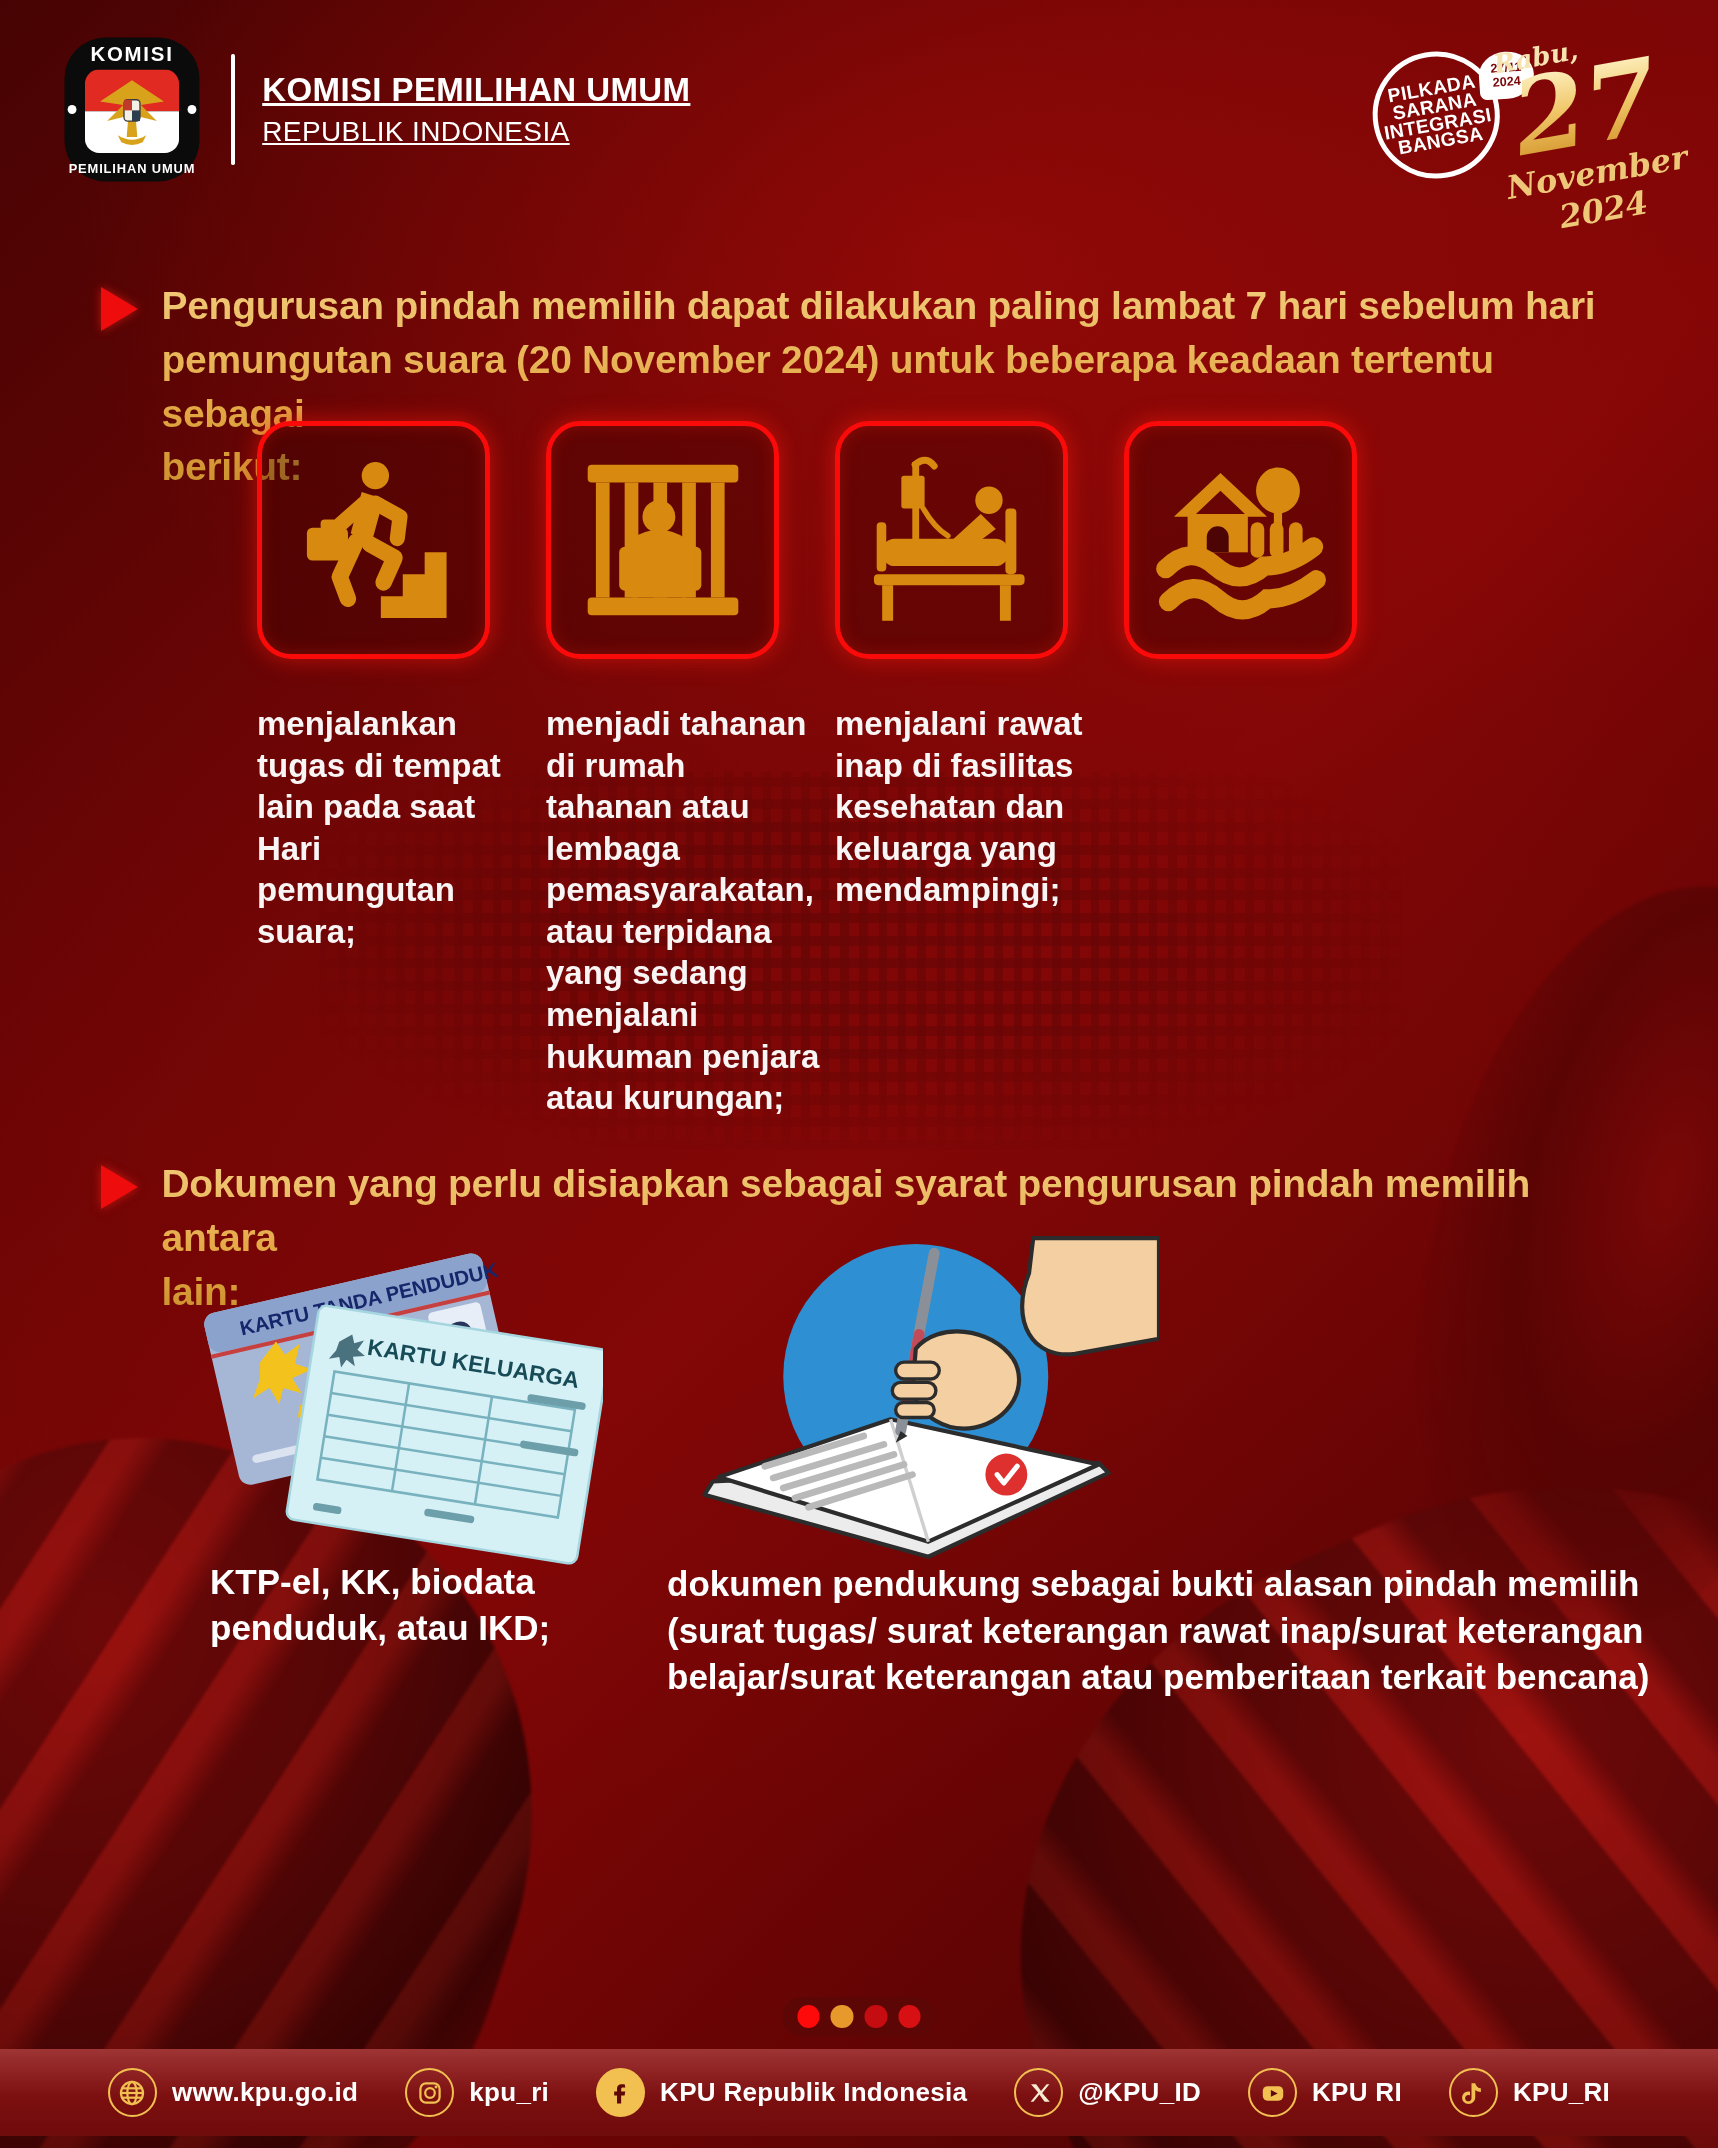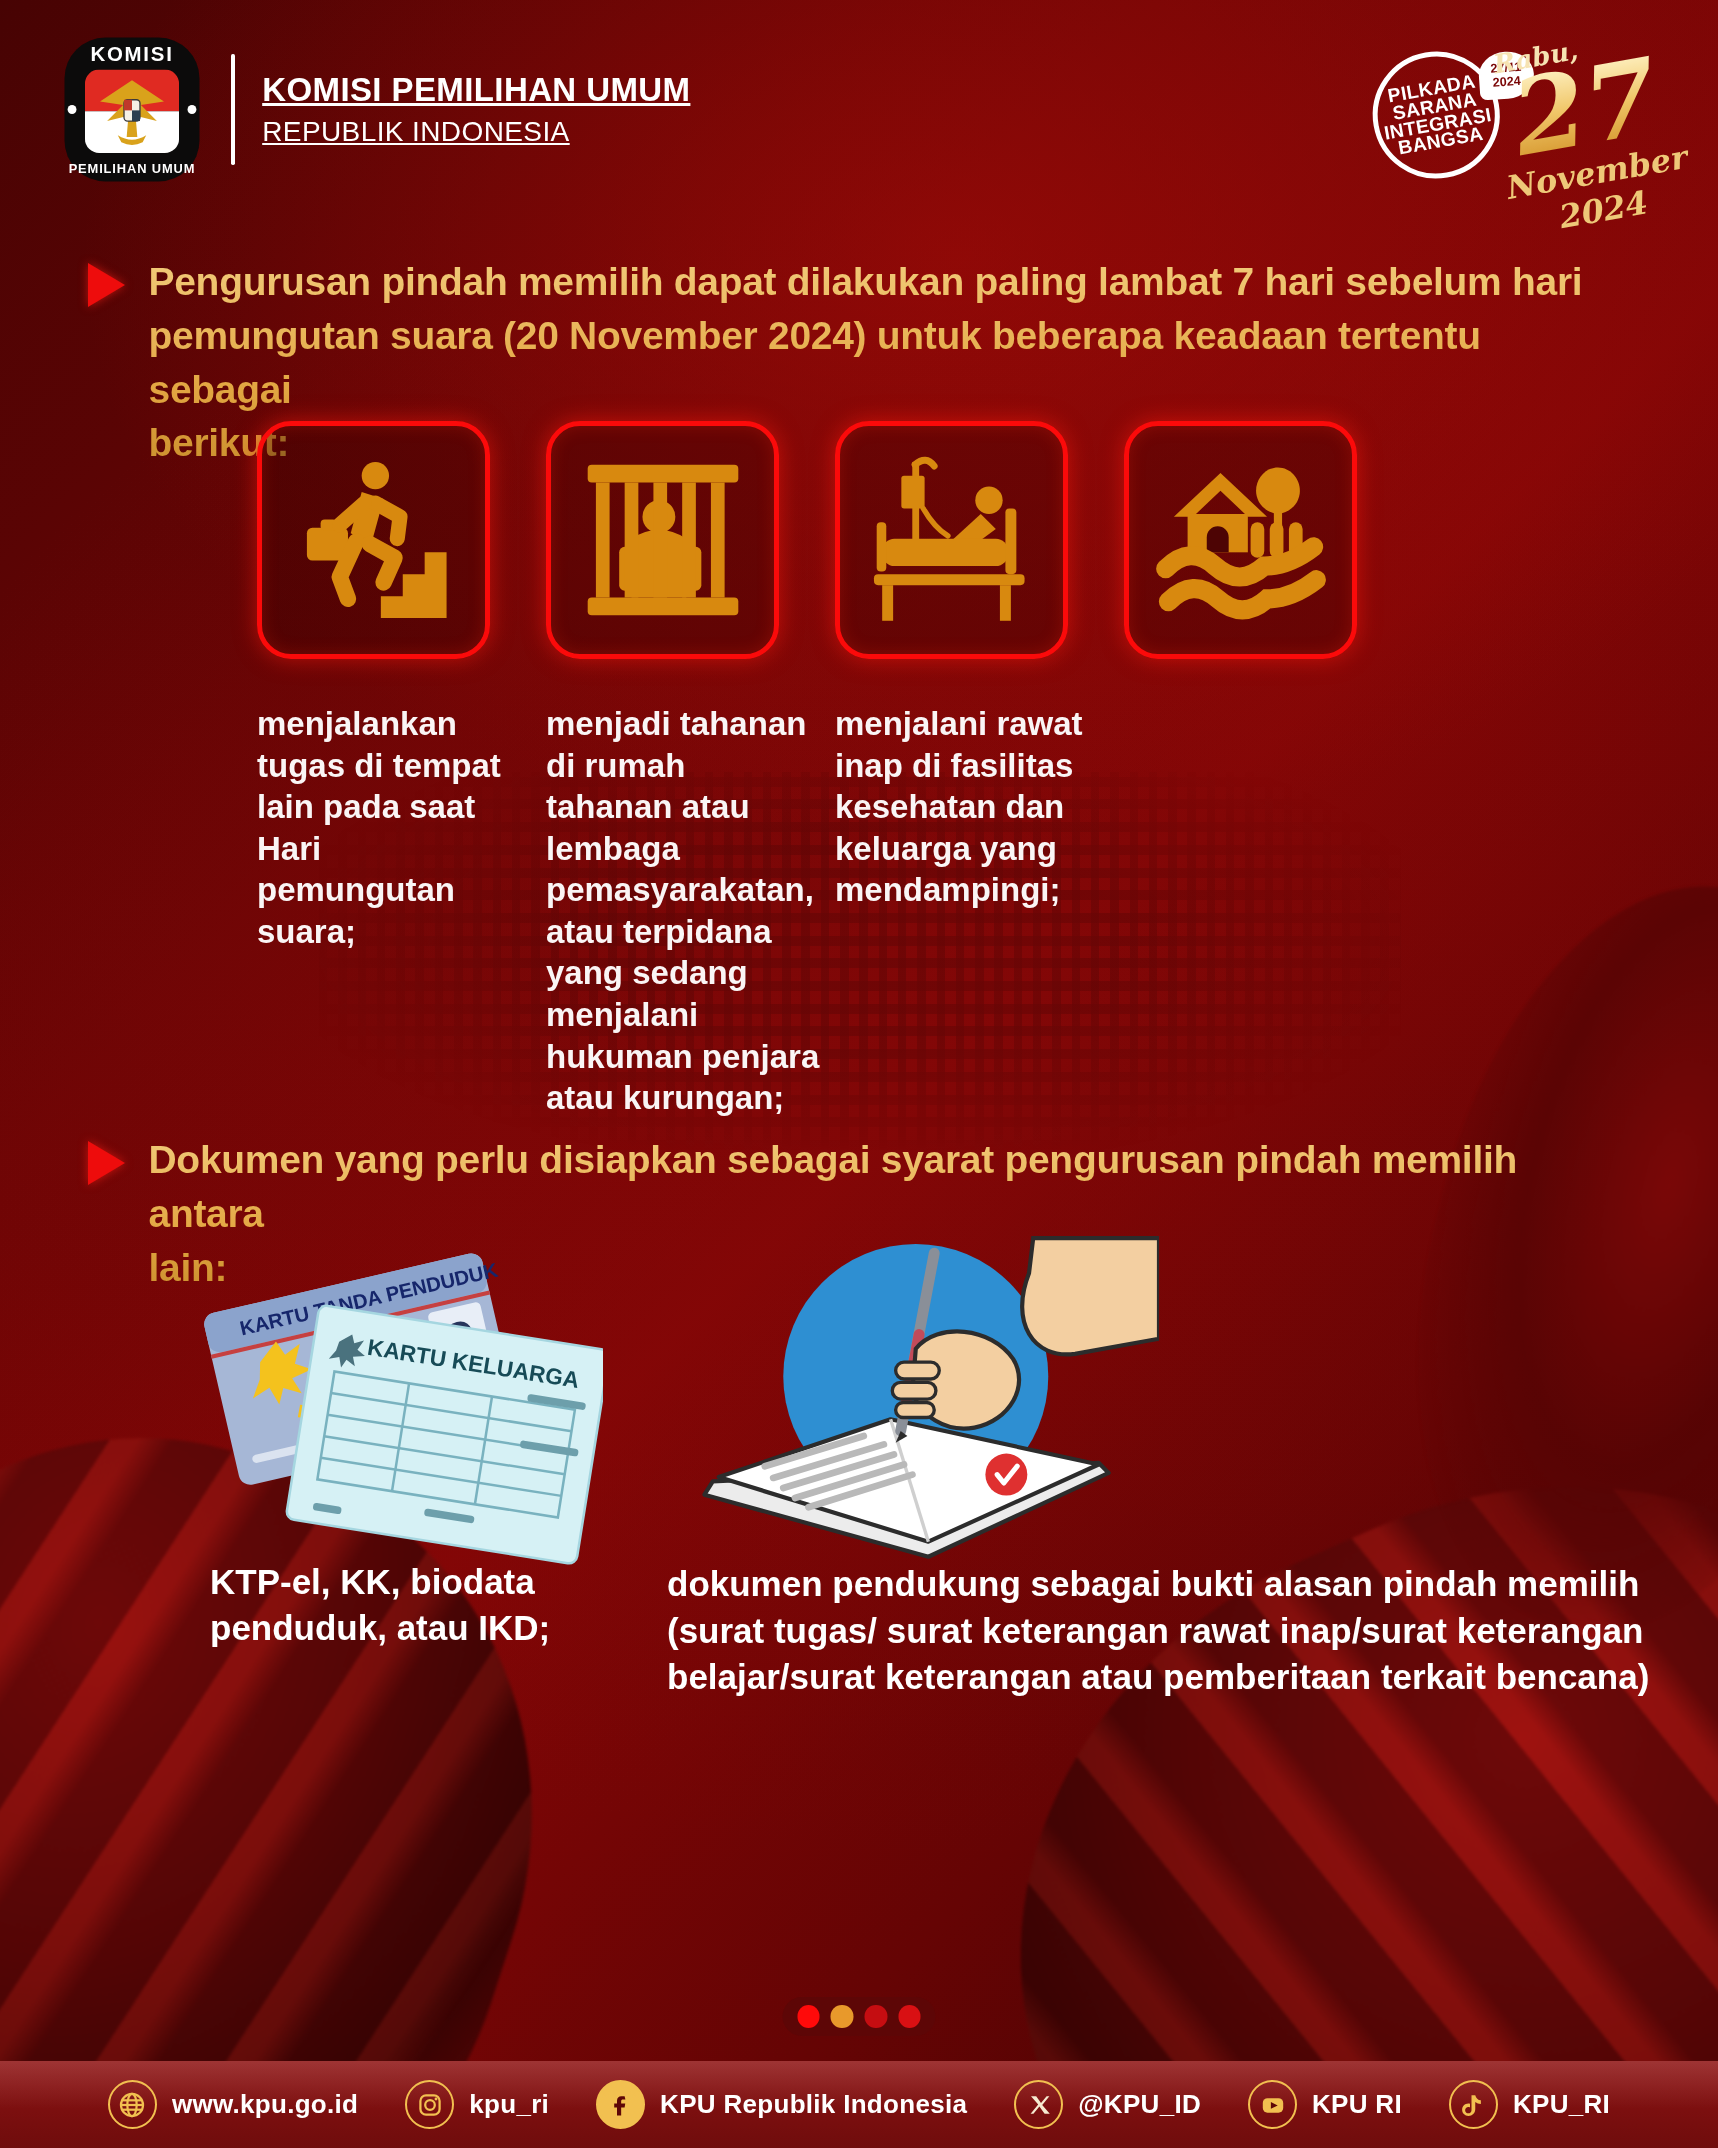--- a/index.html
+++ b/index.html
@@ -66,21 +66,21 @@
     position:absolute;top:34px;right:23.5px;width:210px;z-index:3;transform:rotate(-10deg);
     font-family:"DejaVu Serif",serif;font-style:italic;text-align:center;
   }
   .date-weekday{font-size:26px;color:#f6e3b2;text-align:left;margin-left:22px;font-weight:bold;}
   .date-day{font-size:104px;line-height:.82;font-weight:bold;color:#f3cf7a;}
   .date-monthyear{font-size:32px;color:#eec878;font-weight:bold;margin-top:5px;}
   @supports (-webkit-background-clip:text){
     .date-day{background:linear-gradient(180deg,#fdeebc 0%,#f0c668 50%,#d79a32 100%);-webkit-background-clip:text;background-clip:text;color:transparent;}
   }
   
-  .section-heading{position:absolute;left:88px;width:1519px;display:flex;gap:23.5px;z-index:3;}
+  .section-heading{position:absolute;left:101px;width:1519px;display:flex;gap:23.5px;z-index:3;margin-top:24px;}
   .heading-1{top:255px;}
   .heading-2{top:1133px;}
   .bullet{
     width:0;height:0;flex:0 0 auto;margin-top:8.4px;
     border-left:37px solid #ee0c0c;border-top:22.7px solid transparent;border-bottom:22.7px solid transparent;
     filter:drop-shadow(0 0 5px rgba(255,30,20,.6));
   }
   .heading-text{
     font-size:39px;font-weight:bold;line-height:1.38;letter-spacing:-0.3px;
     white-space:pre-line;color:#e7b654;
@@ -116,21 +116,21 @@
   }
   
   .pagination{
     position:absolute;left:50%;top:1997px;transform:translateX(-50%);z-index:4;
     width:153px;height:39px;border-radius:19.3px;background:#5d0606;
     display:flex;align-items:center;justify-content:center;gap:11px;
   }
   .dot{width:22.7px;height:22.7px;border-radius:50%;}
   
   .footer{
-    position:absolute;left:0;bottom:0;width:1718px;height:87px;z-index:5;
+    position:absolute;left:0;bottom:12px;width:1718px;height:87px;z-index:5;
     background:linear-gradient(180deg,#8c1313 0%,#6f0c0c 100%);
   }
   .footer::before{
     content:"";position:absolute;inset:0;
     background:linear-gradient(180deg, rgba(255,225,225,.16), rgba(255,225,225,0) 55%);
   }
   .footer-links{position:relative;display:flex;align-items:center;justify-content:center;height:100%;gap:47px;}
   .flink{display:flex;align-items:center;gap:15px;color:#ffffff;font-weight:bold;font-size:26px;letter-spacing:0.3px;}
   .ficon{
     width:49px;height:49px;border-radius:50%;border:2.5px solid #f2c050;box-sizing:border-box;

